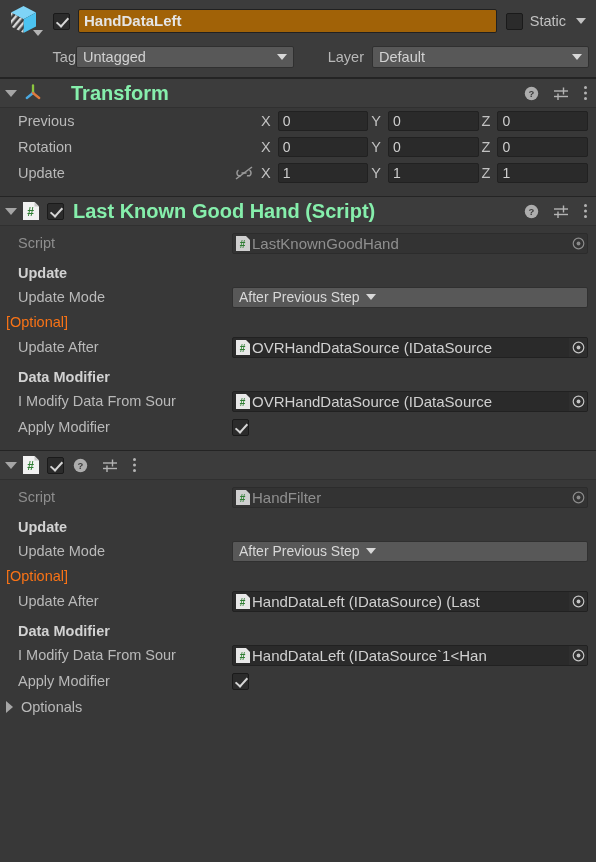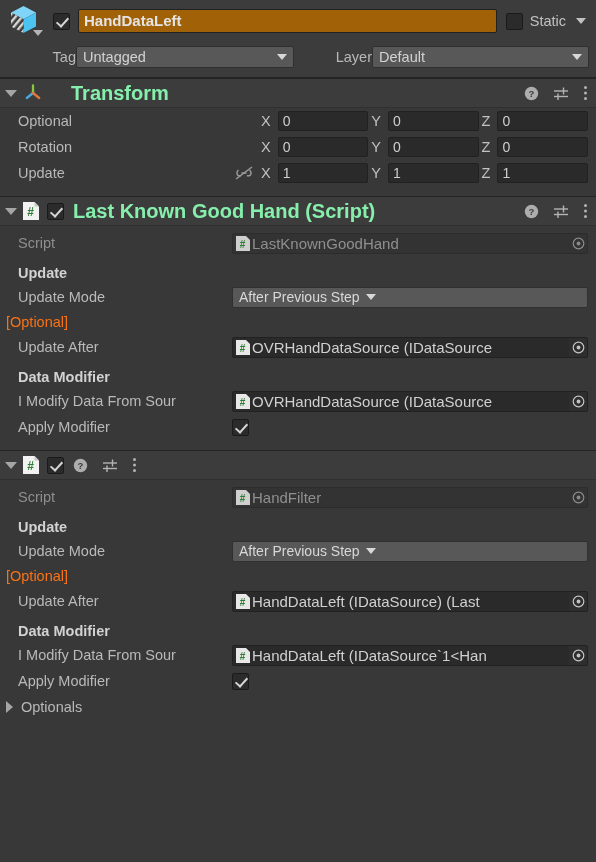--- a/index.html
+++ b/index.html
@@ -114,20 +114,21 @@
   }
   .lbl-tag {
     width: 76px;
     text-align: right;
     color: #b8b8b8;
     flex: 0 0 76px;
   }
   .lbl-layer {
     width: 78px;
     text-align: right;
+    padding-right: 8px;
     color: #b8b8b8;
     flex: 0 0 78px;
   }
   .dropdown {
     height: 22px;
     background: #585858;
     border: 1px solid #303030;
     border-radius: 2px;
     display: flex;
     align-items: center;
@@ -418,21 +419,21 @@
             <circle cx="2.5" cy="2.5" r="1.5" fill="#b4b4b4"></circle>
             <circle cx="2.5" cy="8" r="1.5" fill="#b4b4b4"></circle>
             <circle cx="2.5" cy="13.5" r="1.5" fill="#b4b4b4"></circle>
           </svg>
       </span>
     </span>
   </div>
 
   <div class="comp-body">
     <div class="row">
-      <span class="row-label">Optional</span>
+      <span class="row-label">Previous</span>
       <span class="v3">
         <span class="link-spacer"></span>
         <span class="axis-lbl">X</span>
         <span class="num-field">0</span>
         <span class="axis-lbl">Y</span>
         <span class="num-field">0</span>
         <span class="axis-lbl">Z</span>
         <span class="num-field">0</span>
       </span>
     </div>

